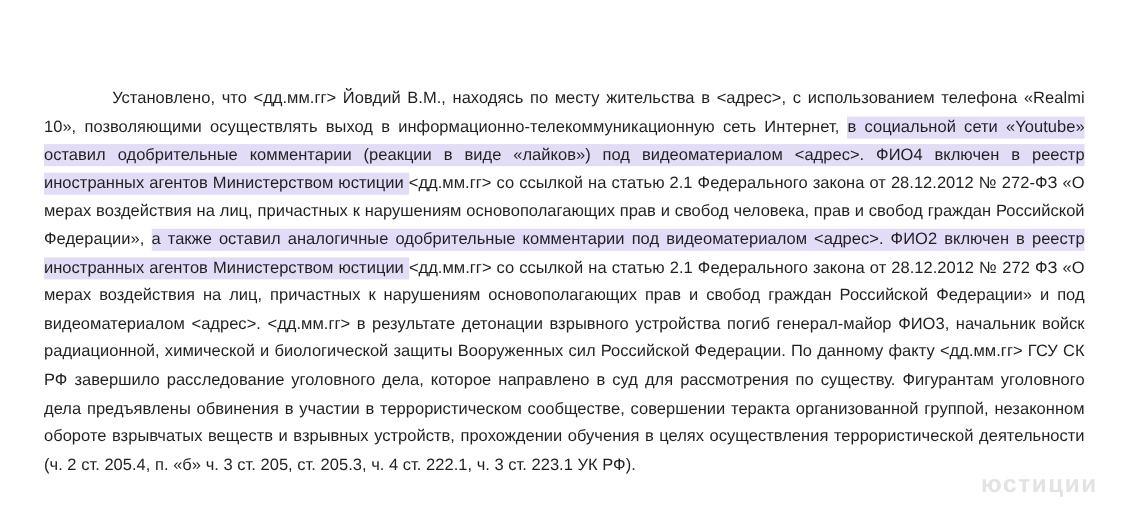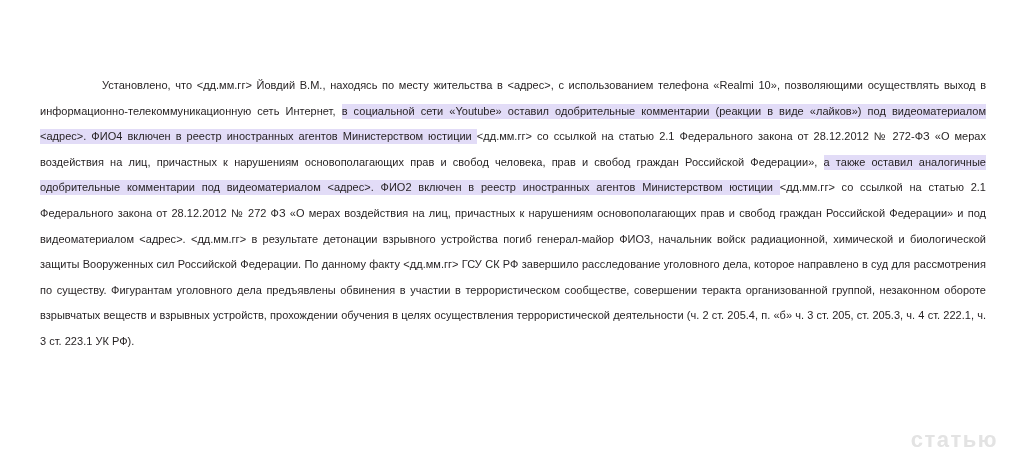--- a/index.html
+++ b/index.html
@@ -26,21 +26,21 @@
     top: 46px;
     width: 980px;
     height: 400px;
     background: #ffffff;
   }
   .doc-body {
     position: absolute;
     left: 18px;
     top: 16px;
     width: 946px;
-    font-size: 11px;
+    font-size: 15px;
     line-height: 25.6px;
     color: #231f20;
     text-align: justify;
     text-justify: inter-word;
     letter-spacing: 0.02px;
   }
   .doc-body .indent {
     display: inline-block;
     width: 62px;
   }
@@ -83,15 +83,15 @@
   <div class="edge-top"></div>
 
   <div class="doc-sheet">
     <p class="doc-body">
       <span class="indent"></span><span>Установлено, что &lt;дд.мм.гг&gt; Йовдий В.М., находясь по месту жительства в &lt;адрес&gt;, с использованием телефона «Realmi 10», позволяющими осуществлять выход в информационно-телекоммуникационную сеть Интернет, </span><span class="hl">в социальной сети «Youtube» оставил одобрительные комментарии (реакции в виде «лайков») под видеоматериалом &lt;адрес&gt;. ФИО4 включен в реестр иностранных агентов Министерством юстиции </span><span>&lt;дд.мм.гг&gt; со ссылкой на статью 2.1 Федерального закона от 28.12.2012 № 272-ФЗ «О мерах воздействия на лиц, причастных к нарушениям основополагающих прав и свобод человека, прав и свобод граждан Российской Федерации», </span><span class="hl">а также оставил аналогичные одобрительные комментарии под видеоматериалом &lt;адрес&gt;. ФИО2 включен в реестр иностранных агентов Министерством юстиции </span><span>&lt;дд.мм.гг&gt; со ссылкой на статью 2.1 Федерального закона от 28.12.2012 № 272 ФЗ «О мерах воздействия на лиц, причастных к нарушениям основополагающих прав и свобод граждан Российской Федерации» и под видеоматериалом &lt;адрес&gt;. &lt;дд.мм.гг&gt; в результате детонации взрывного устройства погиб генерал-майор ФИО3, начальник войск радиационной, химической и биологической защиты Вооруженных сил Российской Федерации. По данному факту &lt;дд.мм.гг&gt; ГСУ СК РФ завершило расследование уголовного дела, которое направлено в суд для рассмотрения по существу. Фигурантам уголовного дела предъявлены обвинения в участии в террористическом сообществе, совершении теракта организованной группой, незаконном обороте взрывчатых веществ и взрывных устройств, прохождении обучения в целях осуществления террористической деятельности (ч. 2 ст. 205.4, п. «б» ч. 3 ст. 205, ст. 205.3, ч. 4 ст. 222.1, ч. 3 ст. 223.1 УК РФ).</span>
     </p>
   </div>
 
   <div class="edge-bottom"></div>
 
-  <div class="watermark">статью</div>
+  <div class="watermark">юстиции</div>
 
 </div>
 
 </body></html>

